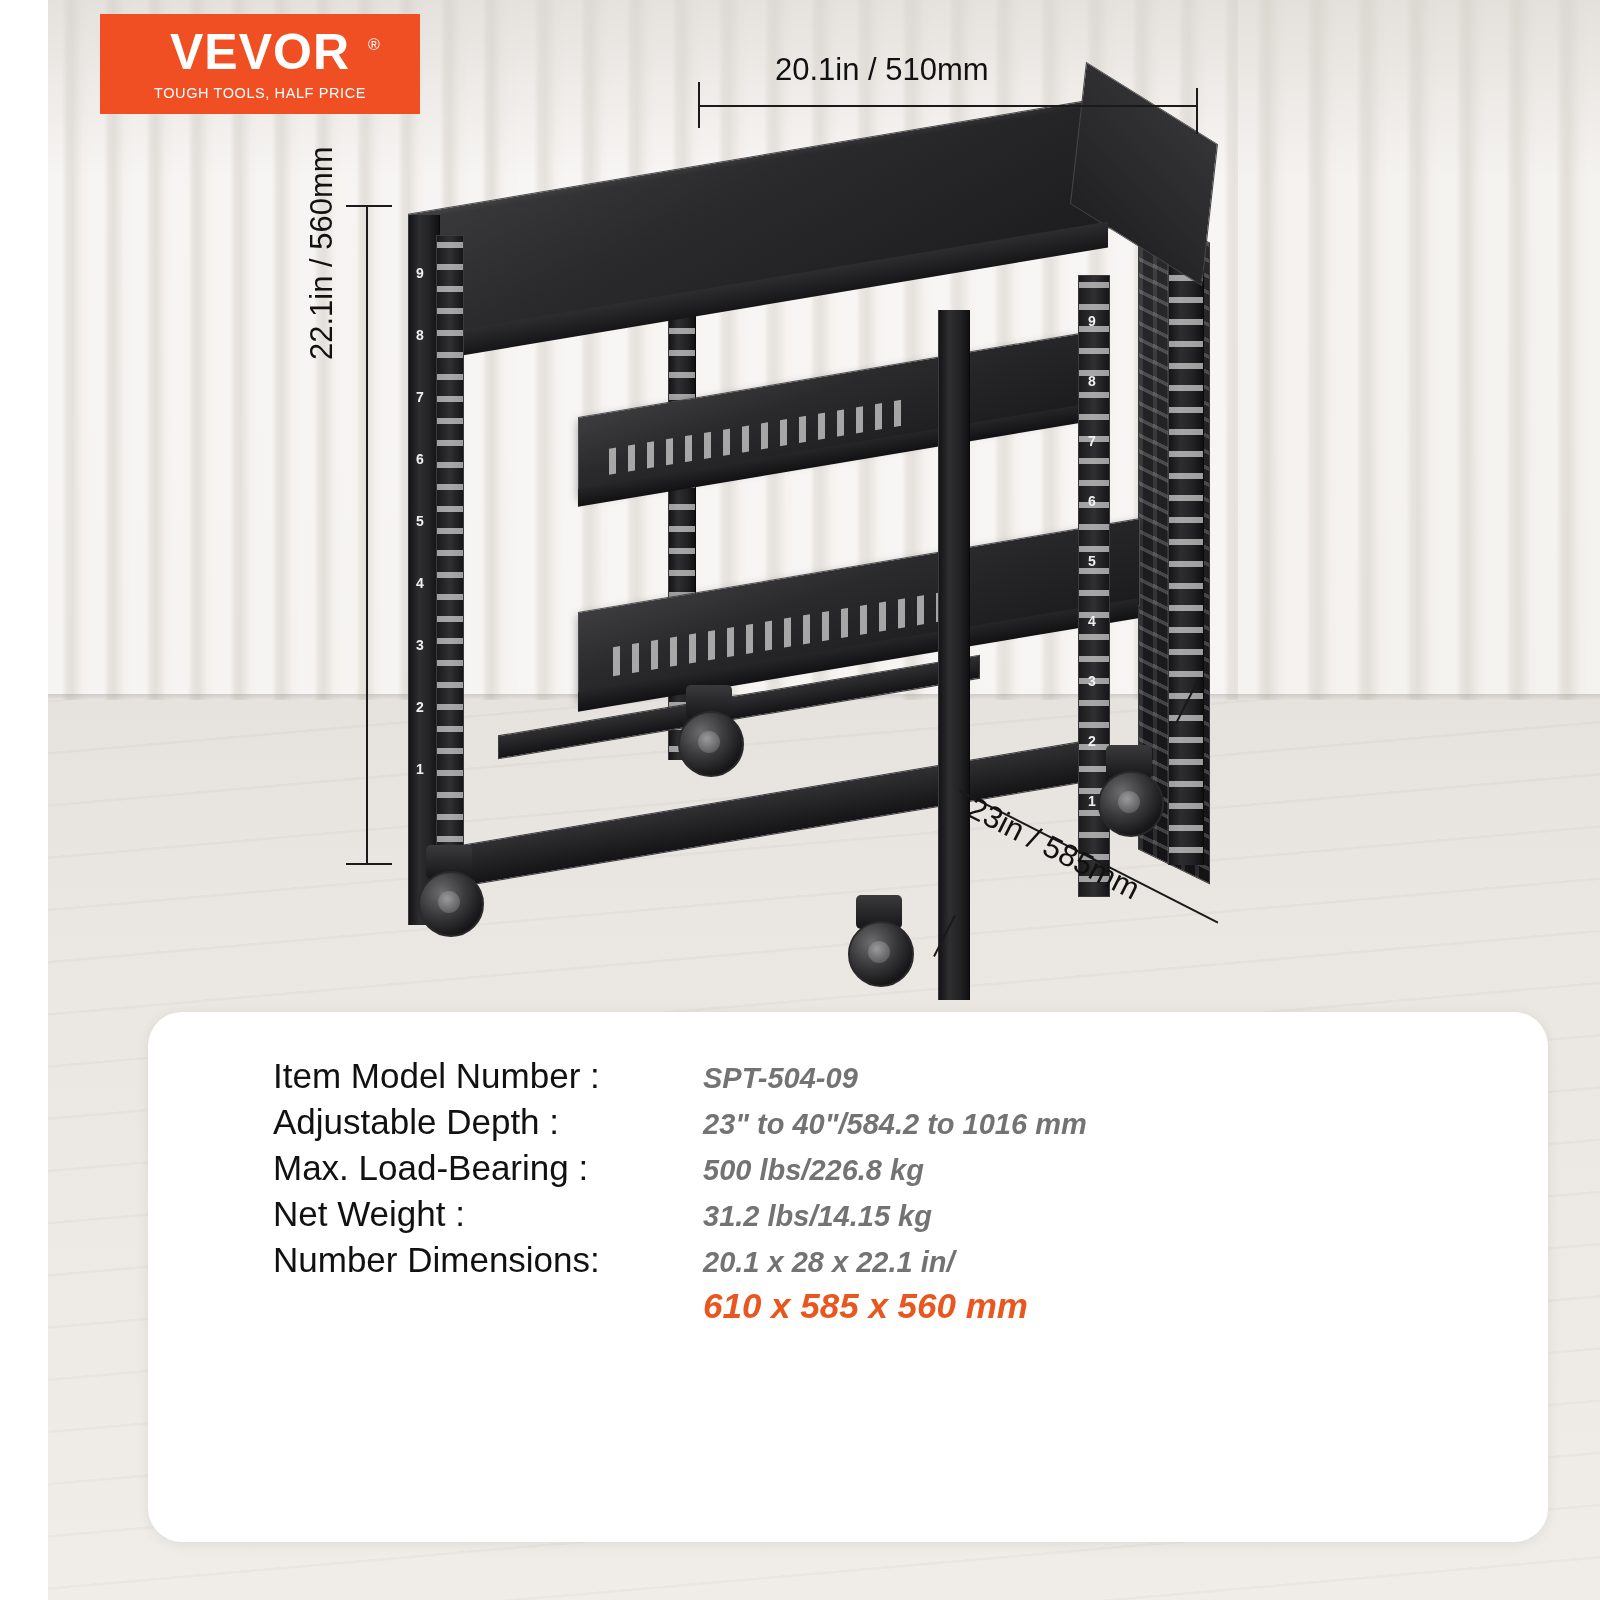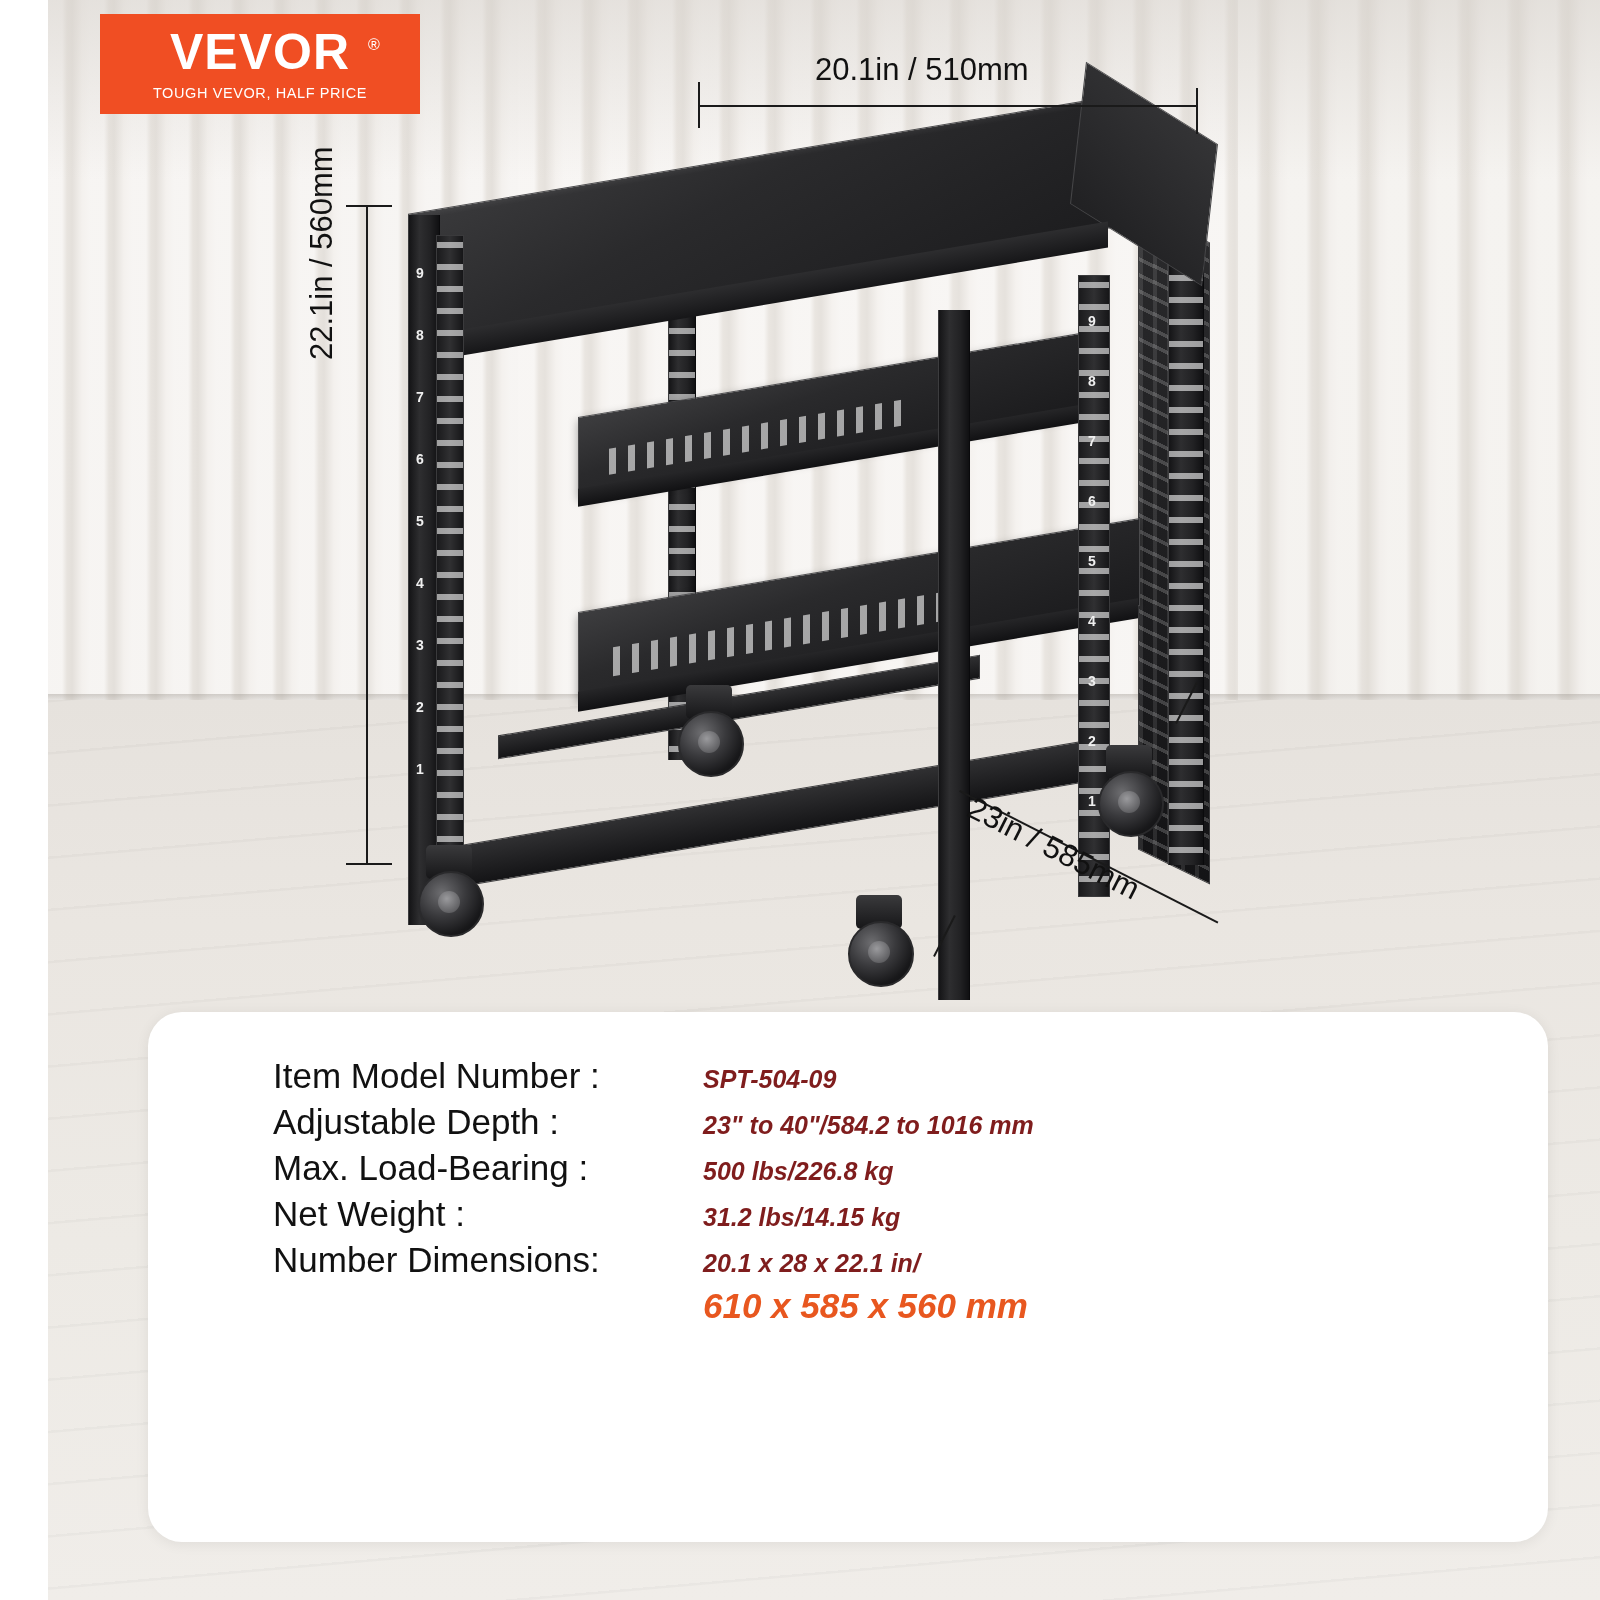--- a/index.html
+++ b/index.html
@@ -239,21 +239,21 @@
   .dim-v { width: 2px; }
   .tick { position: absolute; background: #1a1a1a; }
 
   .dim-label {
     position: absolute;
     color: #111111;
     font-size: 30px;
     font-weight: normal;
     white-space: nowrap;
   }
-  .dim-label.width-lbl { left: 767px; top: 52px; font-size: 31px; }
+  .dim-label.width-lbl { left: 727px; top: 52px; font-size: 31px; }
   .dim-label.height-lbl {
     left: 256px; top: 360px;
     transform: rotate(-90deg);
     transform-origin: left top;
     font-size: 31px;
   }
   .dim-label.depth-lbl {
     left: 930px; top: 790px;
     transform: rotate(27deg);
     transform-origin: left top;
@@ -280,24 +280,24 @@
     margin-bottom: 6px;
   }
   .spec-key {
     width: 430px;
     font-size: 35px;
     color: #111111;
     text-align: left;
     white-space: nowrap;
   }
   .spec-val {
-    font-size: 25px;
+    font-size: 29px;
     font-weight: bold;
     font-style: italic;
-    color: #7f1d1d;
+    color: #737373;
     white-space: nowrap;
   }
   .spec-val-cont {
     margin-left: 430px;
     font-size: 35px;
     font-weight: bold;
     font-style: italic;
     color: #e8571f;
     white-space: nowrap;
   }
@@ -312,21 +312,21 @@
   <div class="bg-curtain mid"></div>
   <div class="bg-curtain right"></div>
   <div class="bg-shadowtop"></div>
   <div class="bg-wall-floor-line"></div>
   <div class="bg-floor"></div>
   <div class="bg-floor-shadow"></div>
 
   <div class="logo">
     <div class="logo-main">VEVOR</div>
     <div class="logo-reg" style="position:absolute;left:268px;top:22px;">®</div>
-    <div class="logo-sub">TOUGH VEVOR, HALF PRICE</div>
+    <div class="logo-sub">TOUGH TOOLS, HALF PRICE</div>
   </div>
 
   <div class="product">
 
     <div class="rk perf-panel perf-right"></div>
 
     <div class="rk post post-bl">
         <div class="holes"></div>
       </div>
     <div class="rk post post-br">

